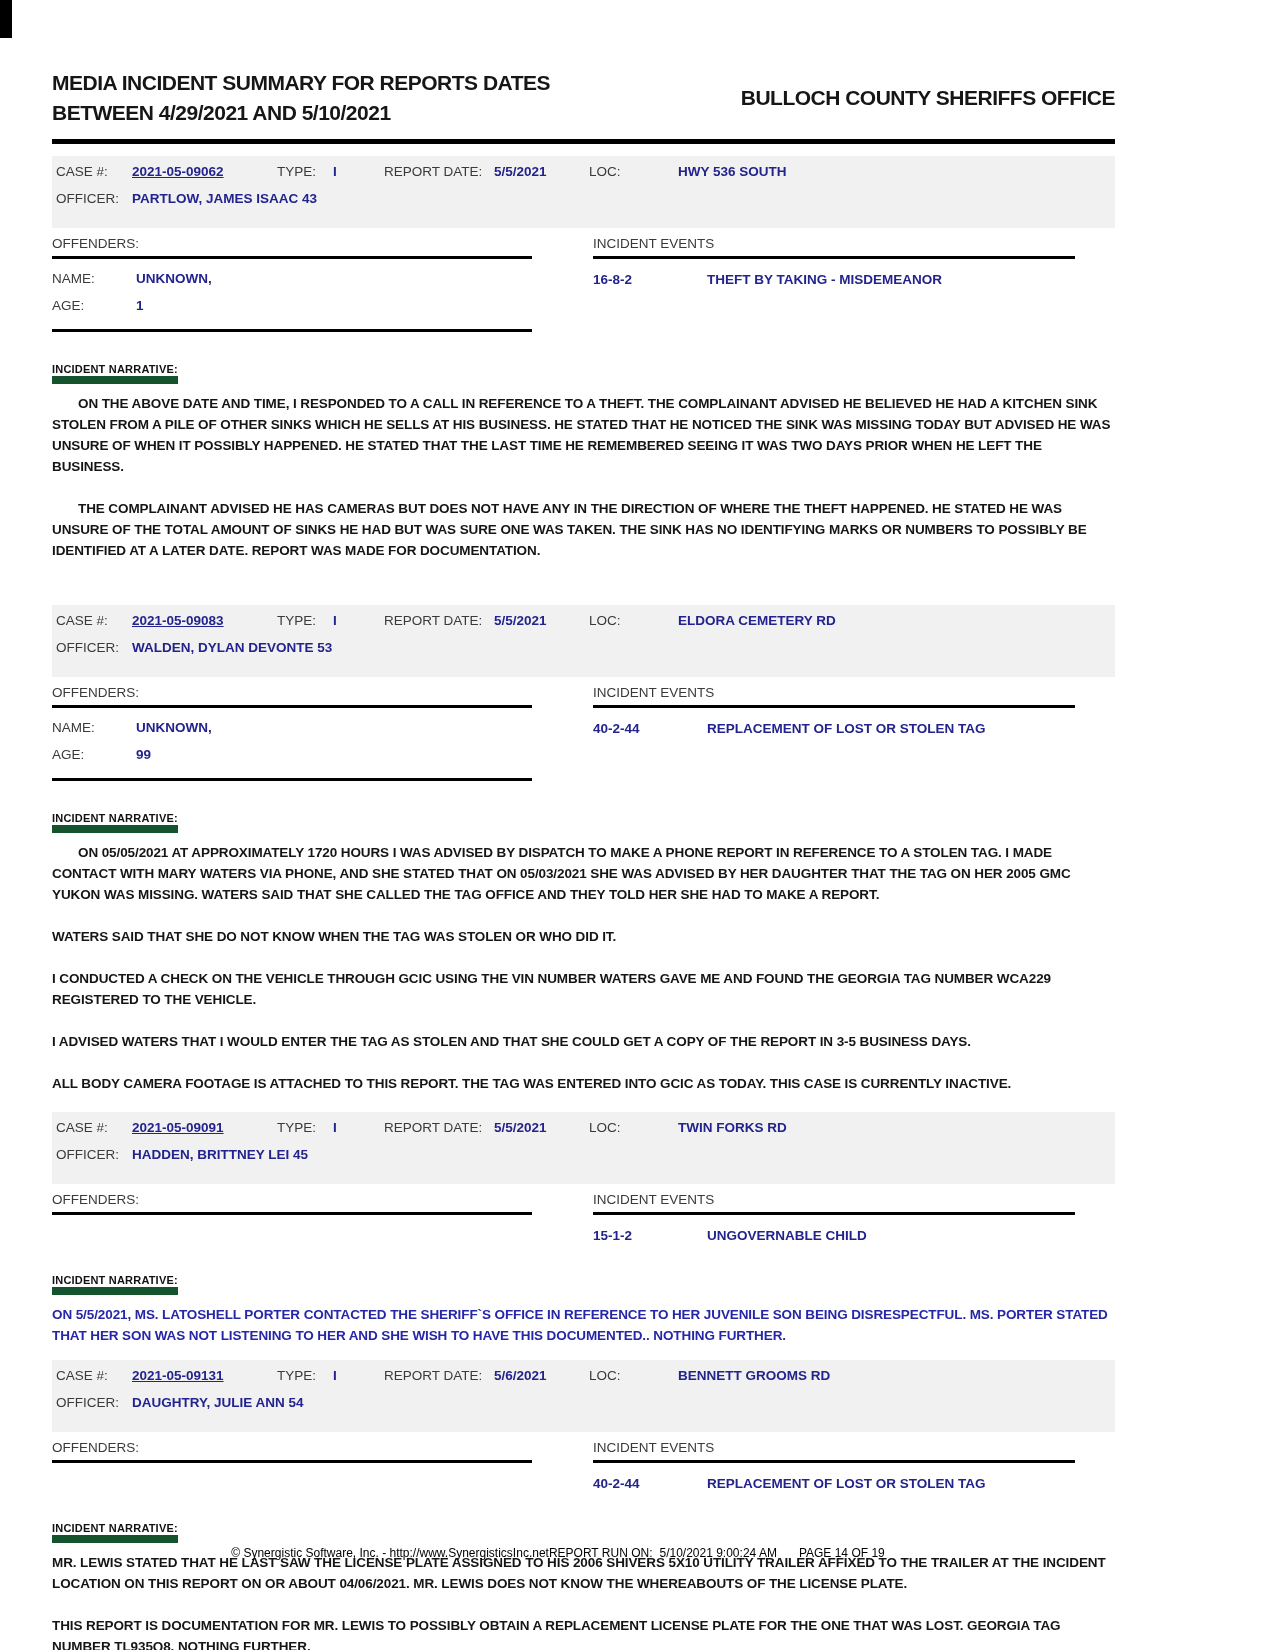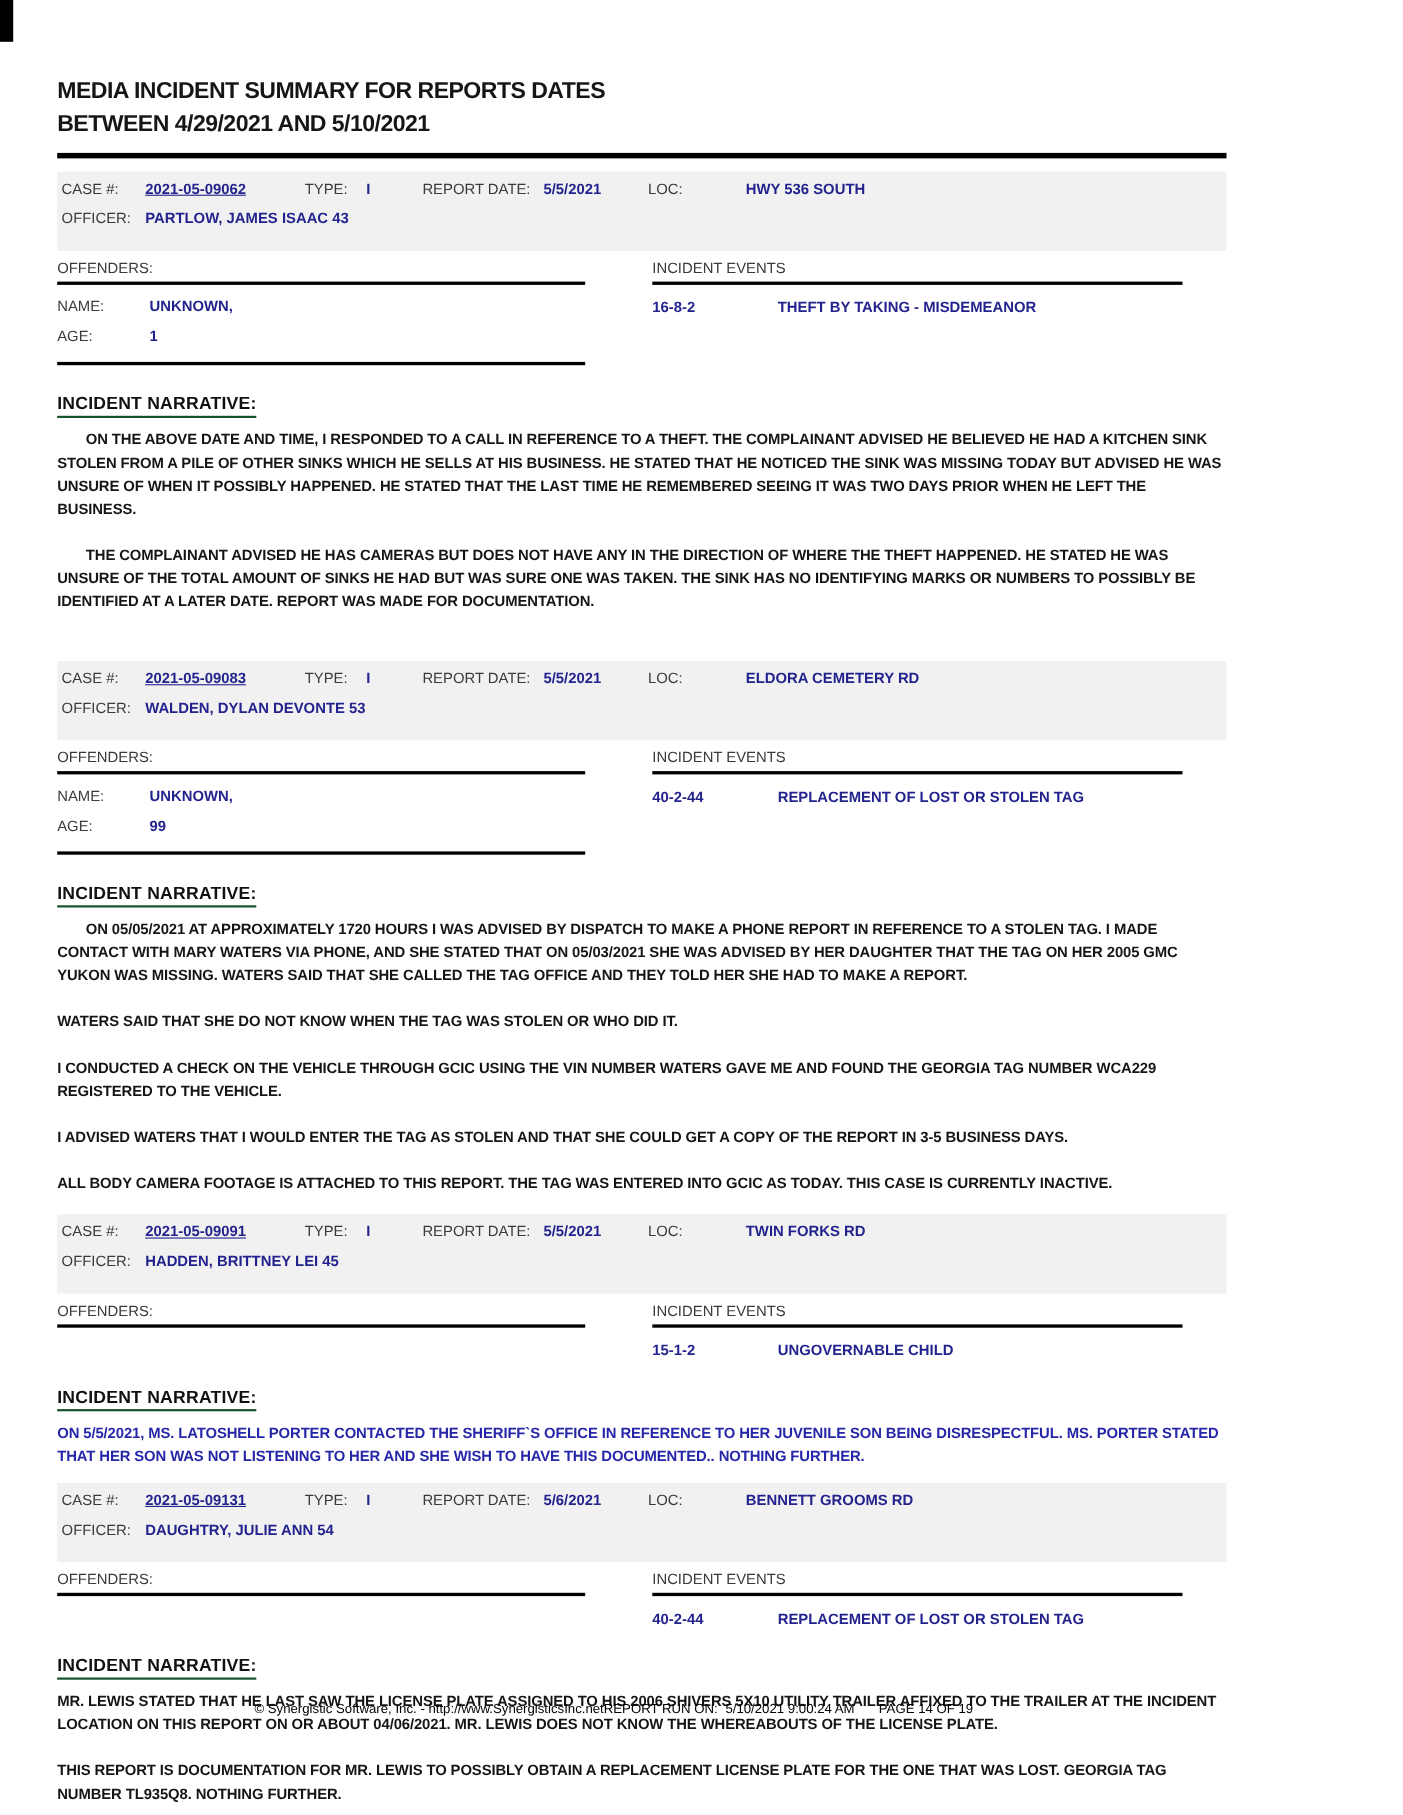--- a/index.html
+++ b/index.html
@@ -63,22 +63,22 @@
   .kv-row { display: flex; font-size: 13.5px; margin-top: 12px; }
   .kv-lbl { width: 84px; color: #3a3a3a; }
   .event-row { display: flex; font-size: 13.5px; font-weight: bold; color: #23238e; margin-top: 13px; }
   .event-code { width: 114px; }
   .closing-line { height: 3px; background: #000000; margin-top: 16px; }
 
   
   .narrative { margin-top: 27px; }
   .narr-hdr {
     display: inline-block;
-    font-size: 16px; font-weight: bold; color: #111111;
-    border-bottom: 2px solid #14532d;
+    font-size: 11px; font-weight: bold; color: #111111;
+    border-bottom: 8px solid #14532d;
     padding-bottom: 1px;
     margin-bottom: 9px;
     letter-spacing: 0.2px;
   }
   .narr p {
     font-size: 13.5px; font-weight: bold; color: #151515;
     line-height: 21px; margin: 0 0 21px 0; letter-spacing: -0.1px;
   }
   .narr p.indent { text-indent: 26px; }
   .narr.blue p { color: #2626a8; }
@@ -108,20 +108,21 @@
 <div class="page">
   <div class="corner-mark"></div>
 
   <div class="content">
 
     <div class="header">
       <div class="title-left">
         <div>MEDIA INCIDENT SUMMARY FOR REPORTS DATES</div>
         <div>BETWEEN 4/29/2021 AND 5/10/2021</div>
       </div>
+      <div class="title-right">BULLOCH COUNTY SHERIFFS OFFICE</div>
     </div>
     <div class="header-rule"></div>
 
     <div class="case-section s1">
       <div class="case-block">
         <div class="case-row">
           <span class="lbl c-caselbl">CASE #:</span>
           <span class="val c-caseno"><span class="case-link">2021-05-09062</span></span>
           <span class="lbl c-typelbl">TYPE:</span>
           <span class="val c-typeval">I</span>

